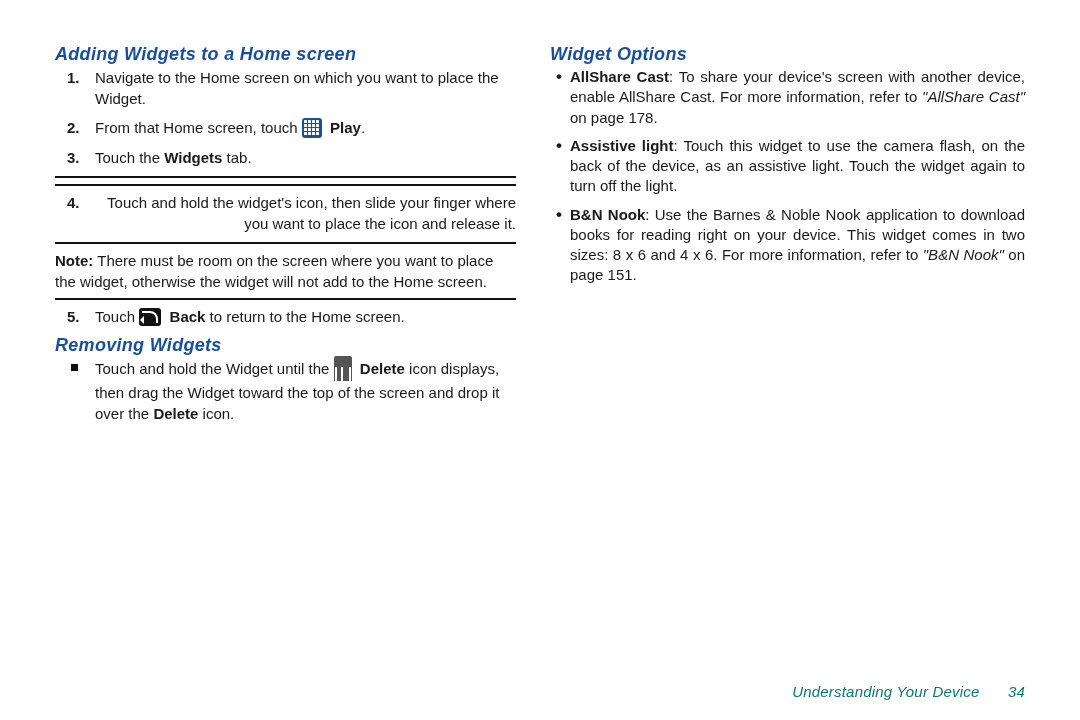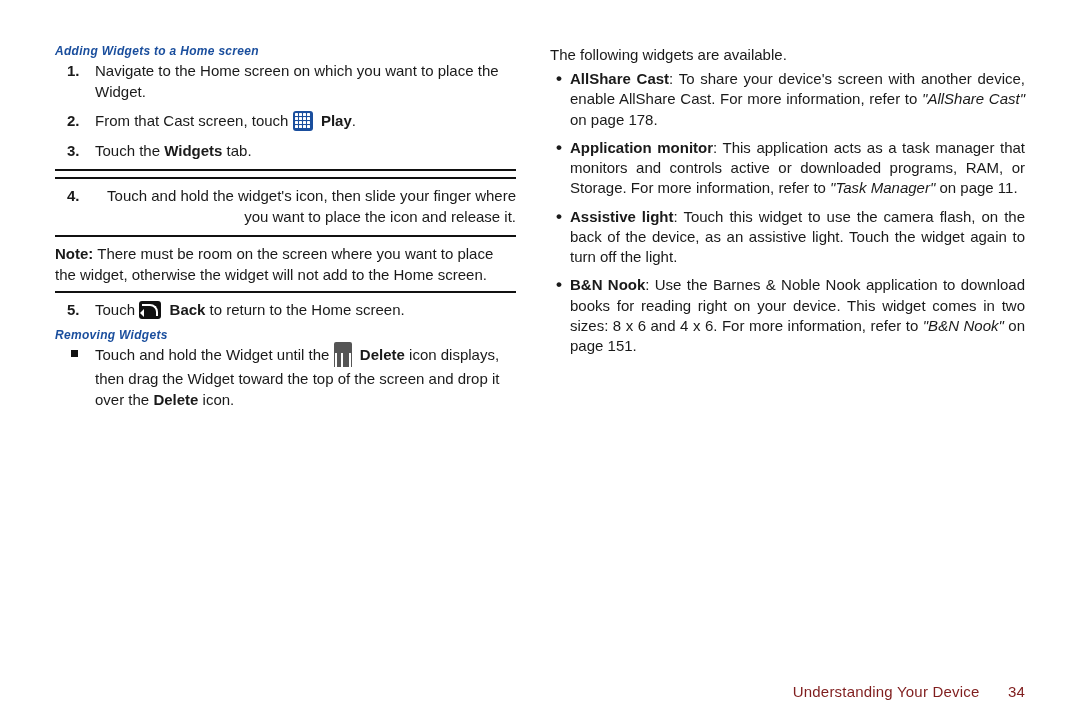--- a/index.html
+++ b/index.html
@@ -20,21 +20,21 @@
     max-width: 50%;
     box-sizing: border-box;
     padding-right: 24px;
     position: relative;
   }
   .col + .col { padding-right: 0; padding-left: 10px; }
   .heading {
     color: #1a4e9d;
     font-weight: 700;
     font-style: italic;
-    font-size: 12px;
+    font-size: 18px;
     letter-spacing: 0.3px;
     margin: 4px 0 2px 0;
   }
   ol.steps {
     counter-reset: step;
     list-style: none;
     padding: 0 0 0 40px;
     margin: 2px 0 0 0;
   }
   ol.steps > li {
@@ -163,35 +163,36 @@
     content: "";
     position: absolute;
     left: -24px; top: 6px;
     width: 7px; height: 7px;
     background: #111;
   }
   .footer {
     position: absolute;
     bottom: 20px; right: 0;
     font-size: 15px;
-    color: #7f1d1d;
+    color: #0f766e;
     letter-spacing: 0.2px;
+    font-style: italic;
   }
   .pgnum { display: inline-block; margin-left: 24px; }
   .note-block .label { font-weight: 700; }
 </style>
 </head>
 <body>
 
 <div class="col">
   <div class="heading">Adding Widgets to a Home screen</div>
   <ol class="steps">
     <li><span>Navigate to the Home screen on which you want to place the Widget.</span></li>
     <li>
-      <span>From that Cast screen, touch </span>
+      <span>From that Home screen, touch </span>
       <span class="icon apps-icon">
           <span></span>
           <span></span>
           <span></span>
           <span></span>
           <span></span>
           <span></span>
           <span></span>
           <span></span>
           <span></span>
@@ -233,24 +234,23 @@
       <span>Touch and hold the Widget until the </span>
       <span class="icon delete-icon">
           <span class="bars"></span>
         </span>
       <span>&nbsp;</span><span class="bold">Delete</span><span> icon displays, then drag the Widget toward the top of the screen and drop it over the </span><span class="bold">Delete</span><span> icon.</span>
     </li>
   </ul>
 </div>
 
 <div class="col">
-  <p class="intro">The following widgets are available.</p>
+  <div class="heading">Widget Options</div>
   <ul class="bullets" id="options-list">
       <li><span class="bold">AllShare Cast</span><span>: To share your device's screen with another device, enable AllShare Cast. For more information, refer to </span><span class="italic">"AllShare Cast"</span><span> on page 178.</span></li>
-      <li><span class="bold">Application monitor</span><span>: This application acts as a task manager that monitors and controls active or downloaded programs, RAM, or Storage. For more information, refer to </span><span class="italic">"Task Manager"</span><span> on page 11.</span></li>
       <li><span class="bold">Assistive light</span><span>: Touch this widget to use the camera flash, on the back of the device, as an assistive light. Touch the widget again to turn off the light.</span></li>
       <li><span class="bold">B&amp;N Nook</span><span>: Use the Barnes &amp; Noble Nook application to download books for reading right on your device. This widget comes in two sizes: 8 x 6 and 4 x 6. For more information, refer to </span><span class="italic">"B&amp;N Nook"</span><span> on page 151.</span></li>
     </ul>
 
   <div class="footer">
     <span>Understanding Your Device</span>
     <span class="pgnum">34</span>
   </div>
 </div>
 

